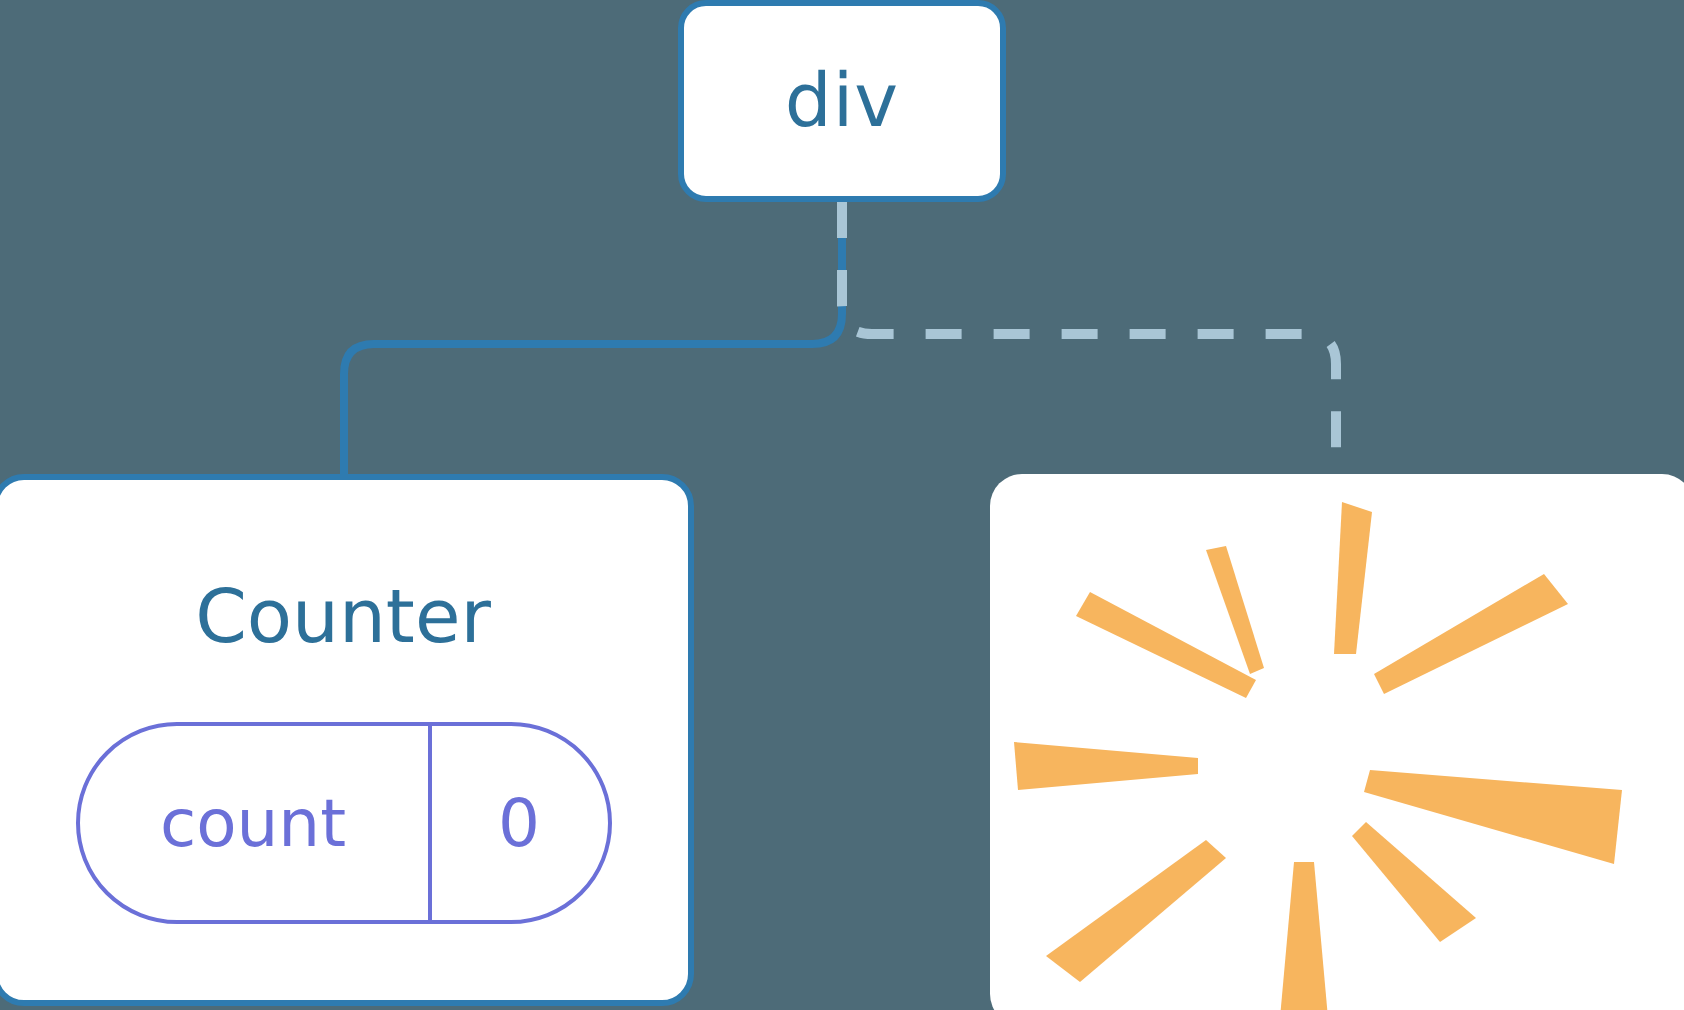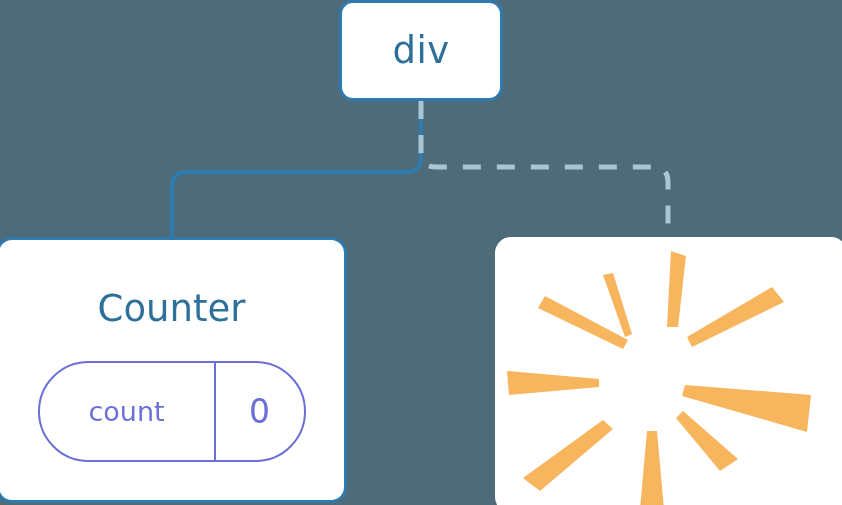--- a/index.html
+++ b/index.html
@@ -80,21 +80,21 @@
     box-sizing: border-box;
     display: flex;
     align-items: stretch;
   }
   .pill-key {
     flex: 0 0 174px;
     display: flex;
     align-items: center;
     justify-content: center;
     color: #6b70d8;
-    font-size: 27px;
+    font-size: 33px;
     line-height: 1;
   }
   .pill-divider {
     width: 2px;
     background: #6b70d8;
     flex: 0 0 2px;
   }
   .pill-val {
     flex: 1 1 auto;
     display: flex;

